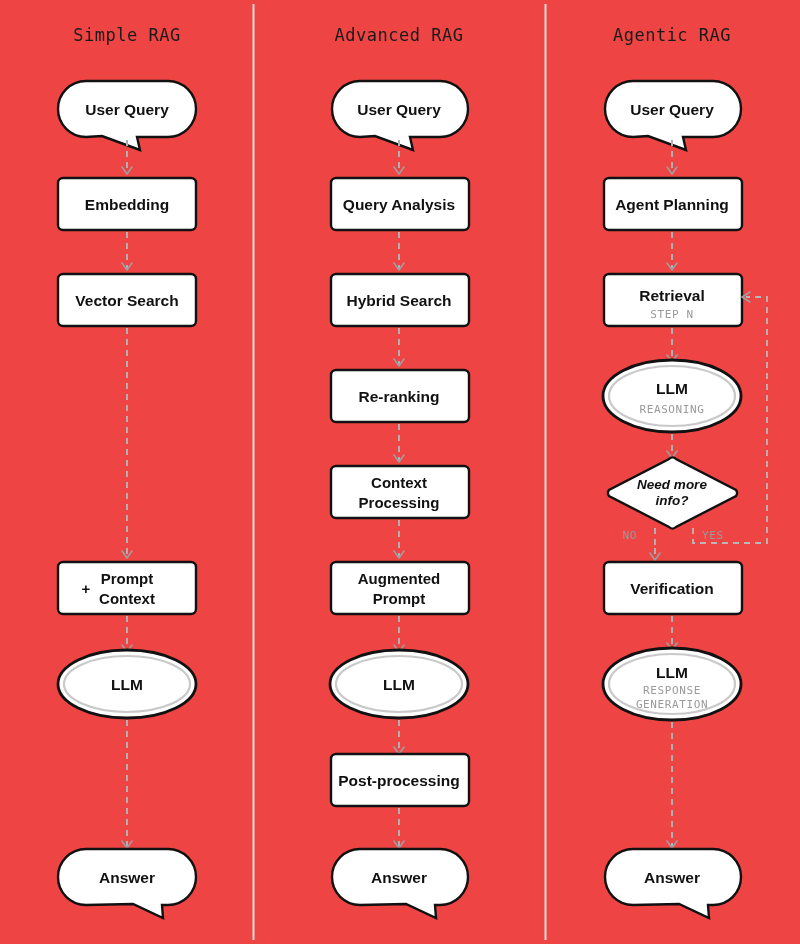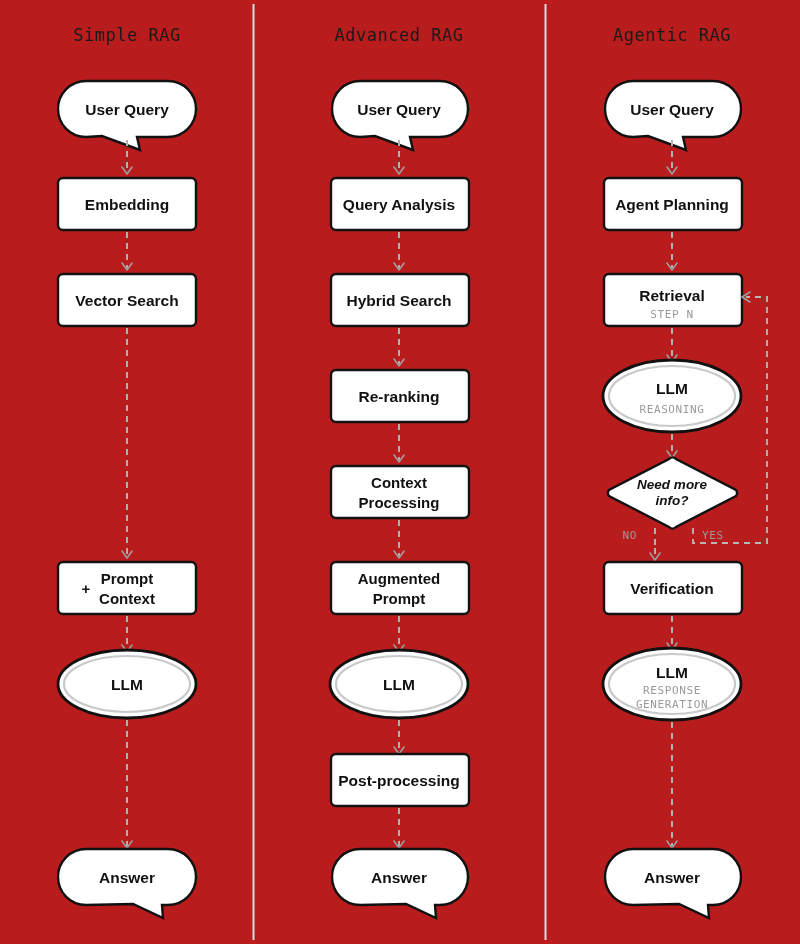--- a/index.html
+++ b/index.html
@@ -12,21 +12,21 @@
     width: 800px;
     height: 944px;
     font-family: "Liberation Sans", sans-serif;
     overflow: hidden;
     position: relative;
   }
   #stage {
     position: relative;
     width: 800px;
     height: 944px;
-    background: #b91c1c;
+    background: #ef4444;
   }
   #stage > svg {
     position: absolute;
     top: 0;
     left: 0;
     width: 800px;
     height: 944px;
   }
   .col-title {
     font-family: "DejaVu Sans Mono", "Liberation Mono", monospace;

